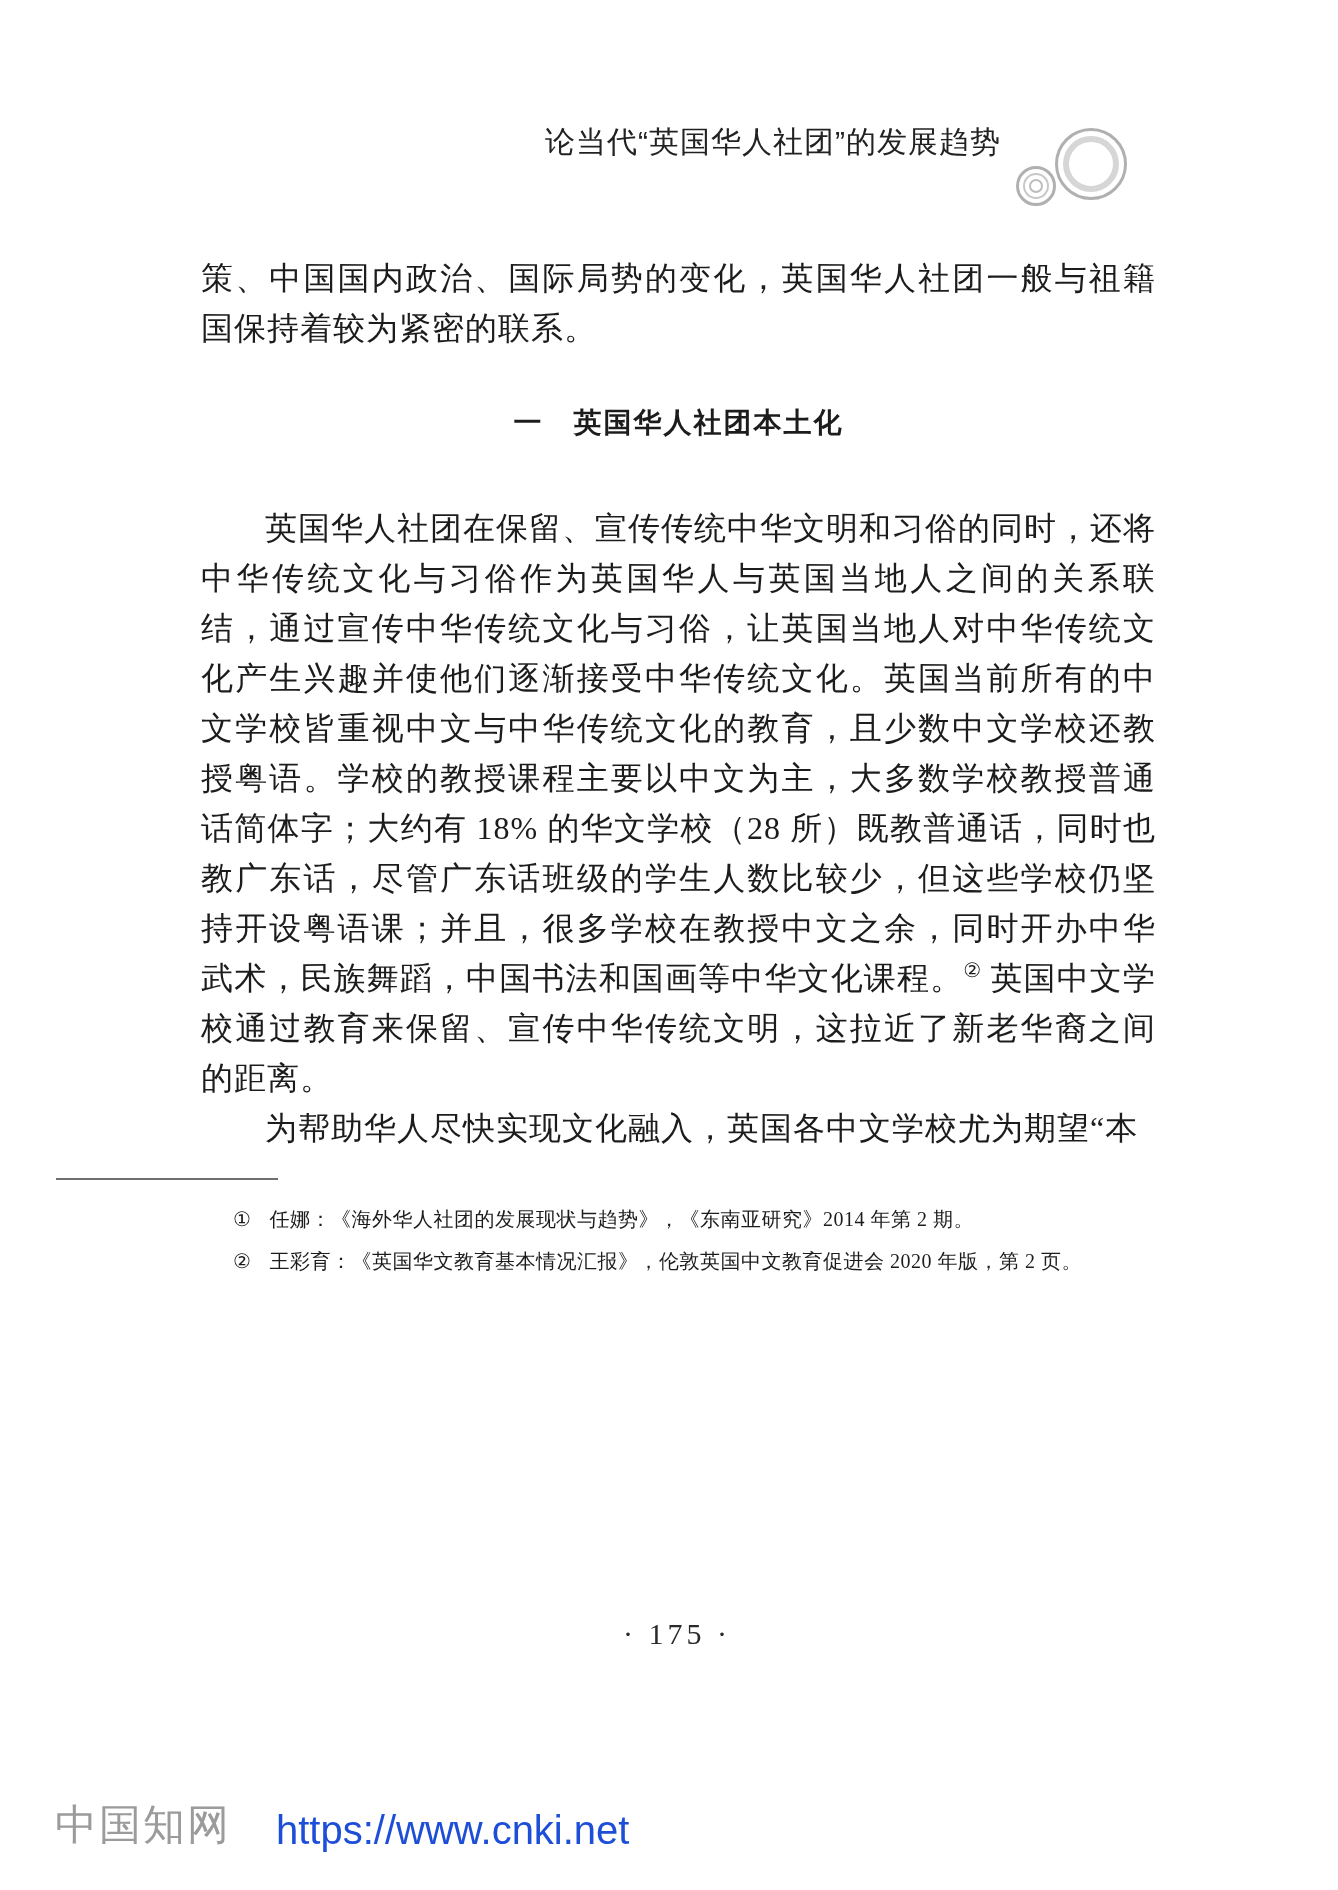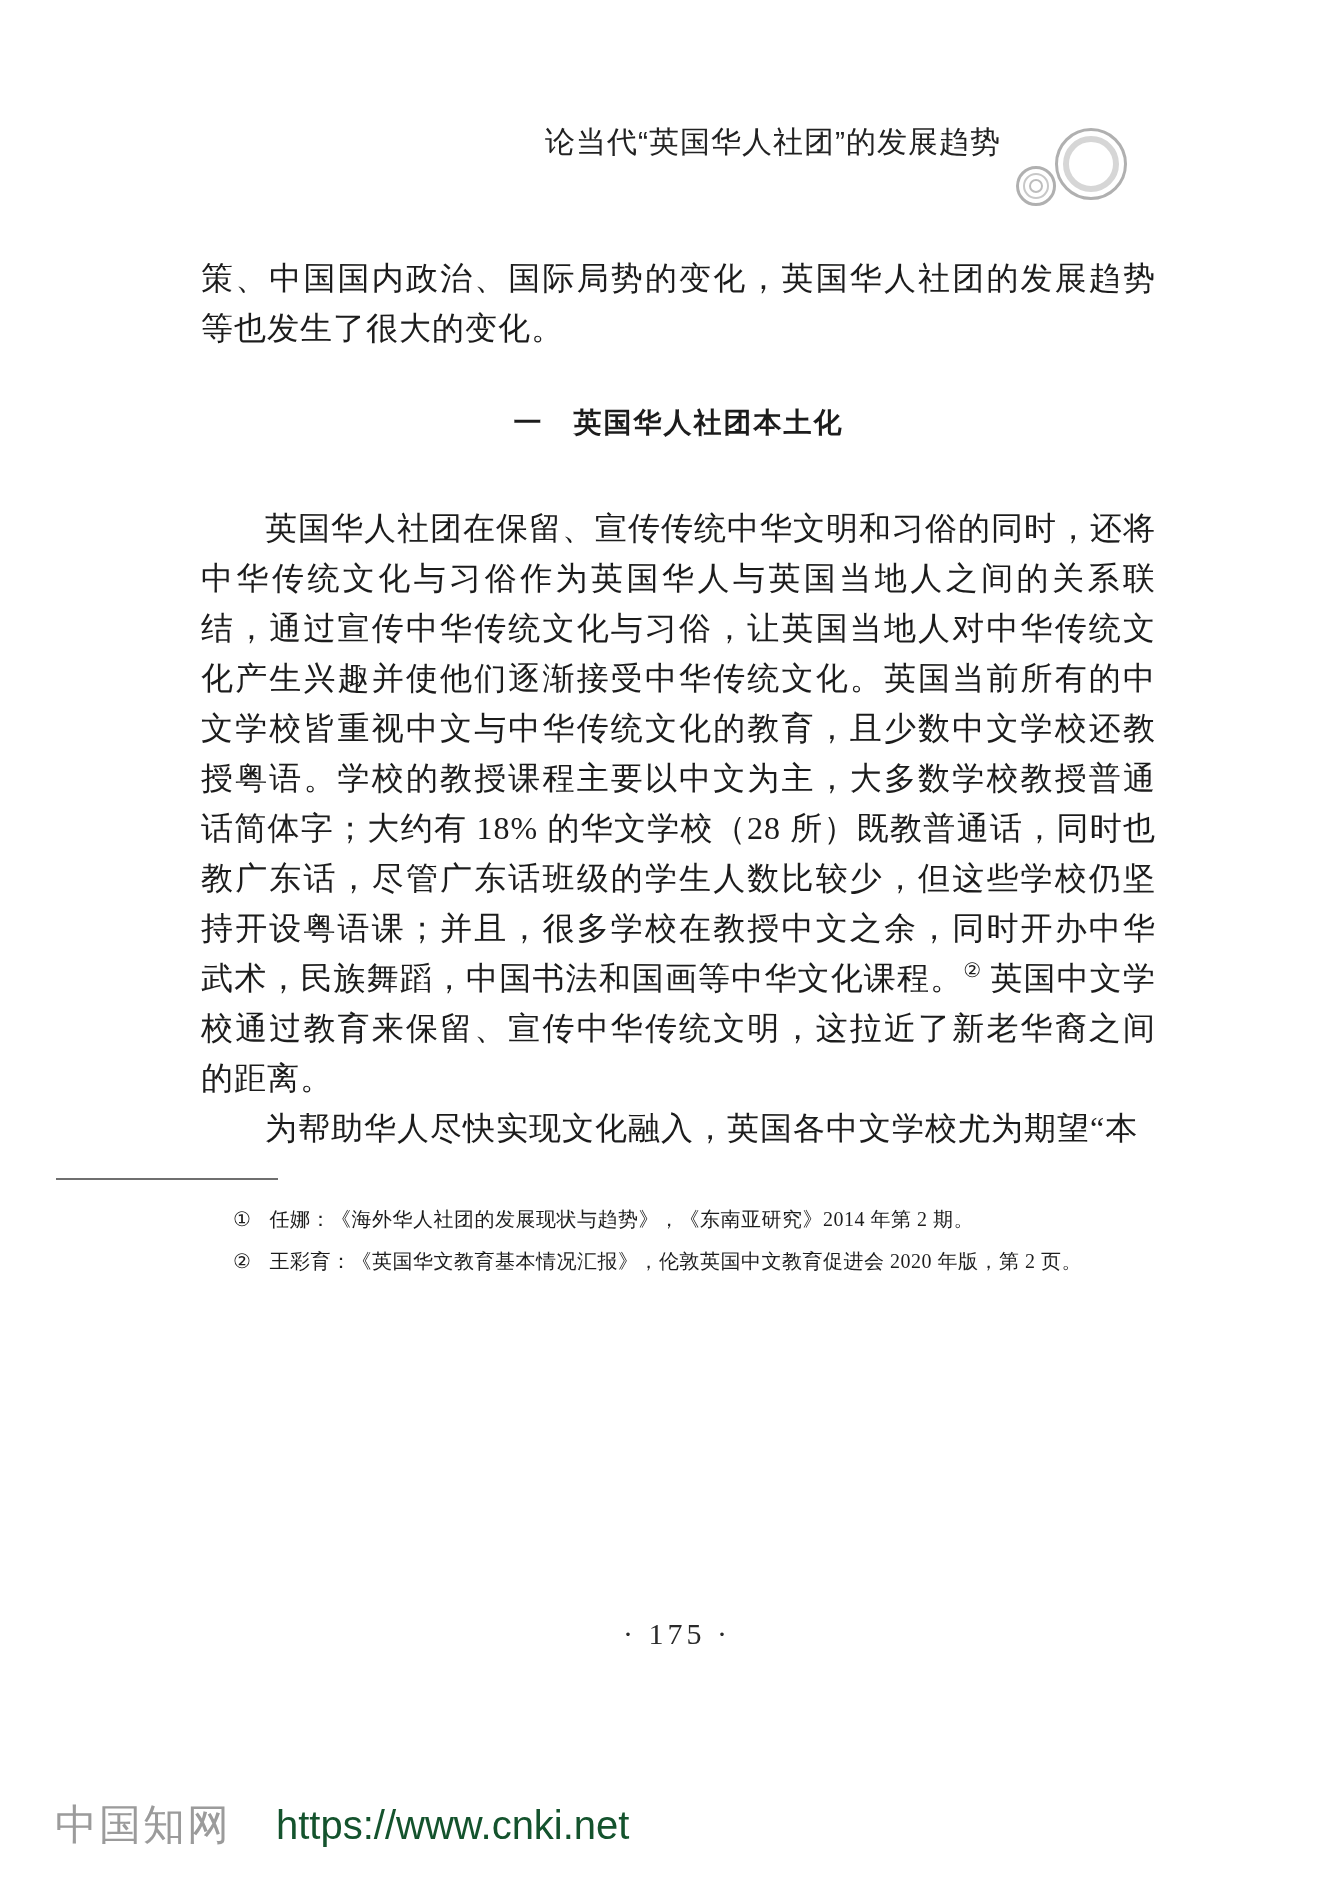--- a/index.html
+++ b/index.html
@@ -85,33 +85,33 @@
     text-align: center;
     font-size: 30px;
     letter-spacing: 4px;
     color: #2a2a2a;
   }
   .watermark {
     position: absolute;
     top: 1797px;
     left: 55px;
     display: flex;
-    align-items: center;
+    align-items: flex-end;
     gap: 45px;
     color: #9b9b9b;
   }
   .wm-brand {
     font-family: "Liberation Sans", "DejaVu Sans", sans-serif;
     font-size: 42px;
     letter-spacing: 2px;
   }
   .wm-url {
     font-family: "Liberation Sans", "DejaVu Sans", sans-serif;
     font-size: 40px;
-    color: #14532d;
+    color: #1d4ed8;
   }
 </style>
 </head>
 <body>
 
 <div class="page">
 
   <div class="header">
     <div class="header-title">论当代“英国华人社团”的发展趋势</div>
     <div class="circle big-outer">
@@ -120,21 +120,21 @@
     <div class="circle small-outer">
       <div class="small-mid">
         <div class="small-inner"></div>
       </div>
     </div>
   </div>
 
   <div class="content">
 
     <p>
-      <span>策、中国国内政治、国际局势的变化，英国华人社团的发展趋势等也发生了很大的变化。</span>
+      <span>策、中国国内政治、国际局势的变化，英国华人社团一般与祖籍国保持着较为紧密的联系。</span>
     </p>
 
     <h2 class="section-heading">一　英国华人社团本土化</h2>
 
 
 
     <p class="indent">
       <span>英国华人社团在保留、宣传传统中华文明和习俗的同时，还将中华传统文化与习俗作为英国华人与英国当地人之间的关系联结，通过宣传中华传统文化与习俗，让英国当地人对中华传统文化产生兴趣并使他们逐渐接受中华传统文化。英国当前所有的中文学校皆重视中文与中华传统文化的教育，且少数中文学校还教授粤语。学校的教授课程主要以中文为主，大多数学校教授普通话简体字；大约有 18% 的华文学校（28 所）既教普通话，同时也教广东话，尽管广东话班级的学生人数比较少，但这些学校仍坚持开设粤语课；并且，很多学校在教授中文之余，同时开办中华武术，民族舞蹈，中国书法和国画等中华文化课程。</span><sup class="fnref">②</sup><span> 英国中文学校通过教育来保留、宣传中华传统文明，这拉近了新老华裔之间的距离。</span>
     </p>
 

